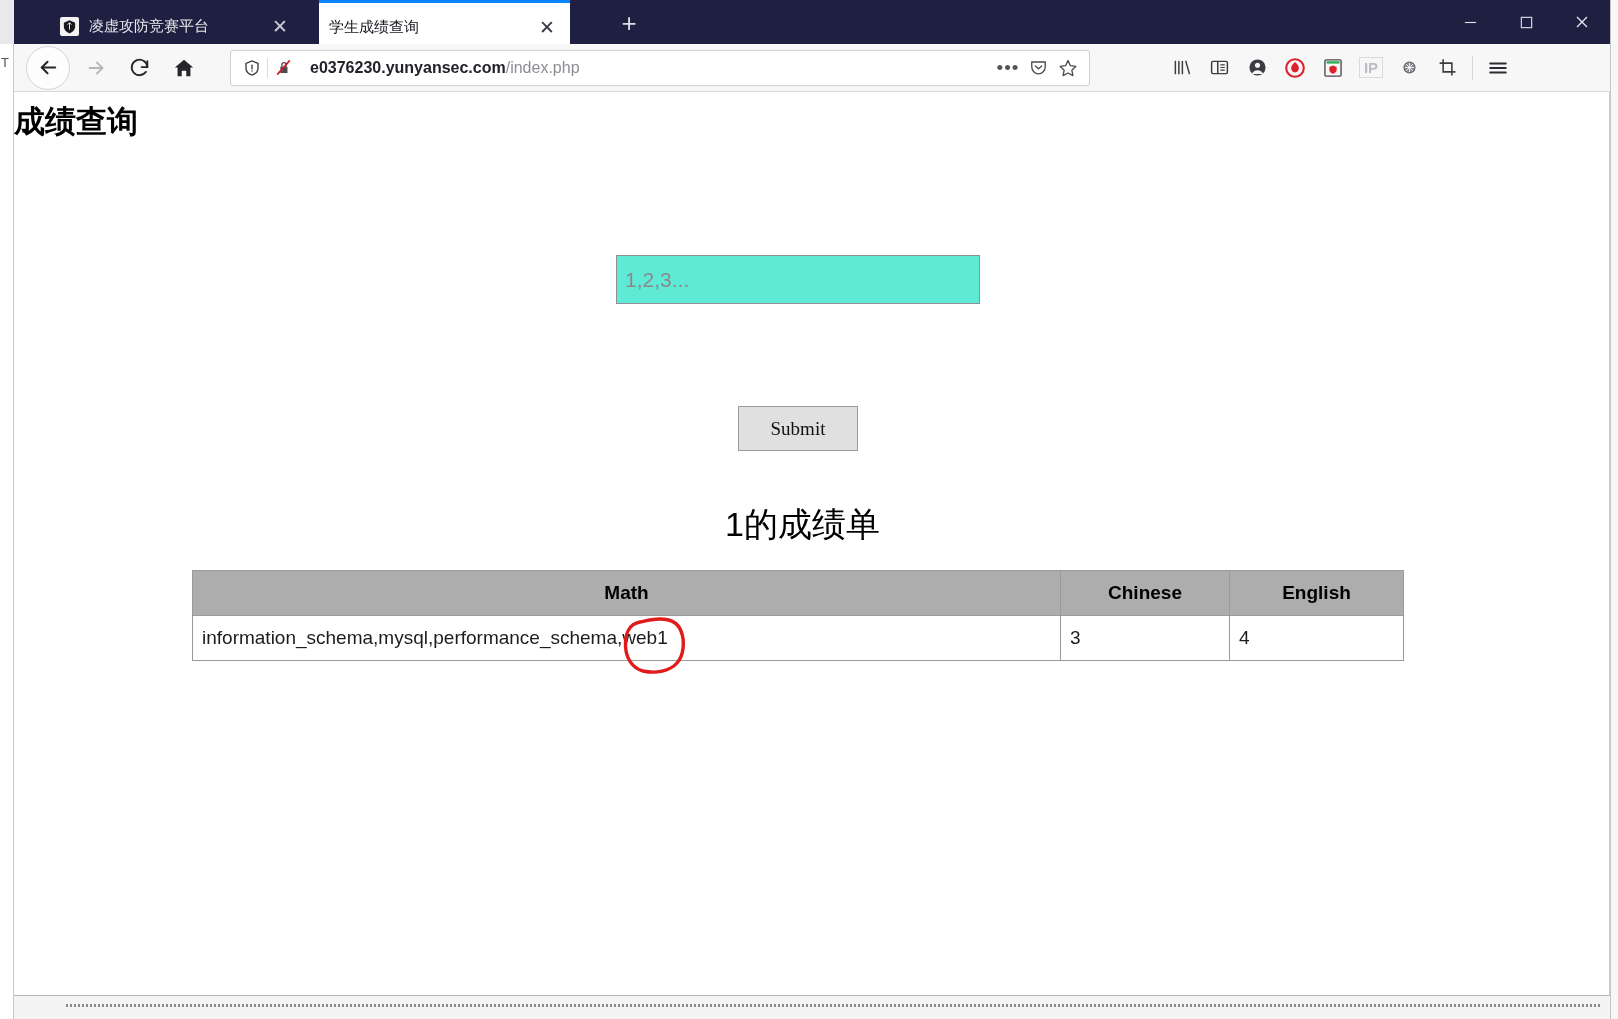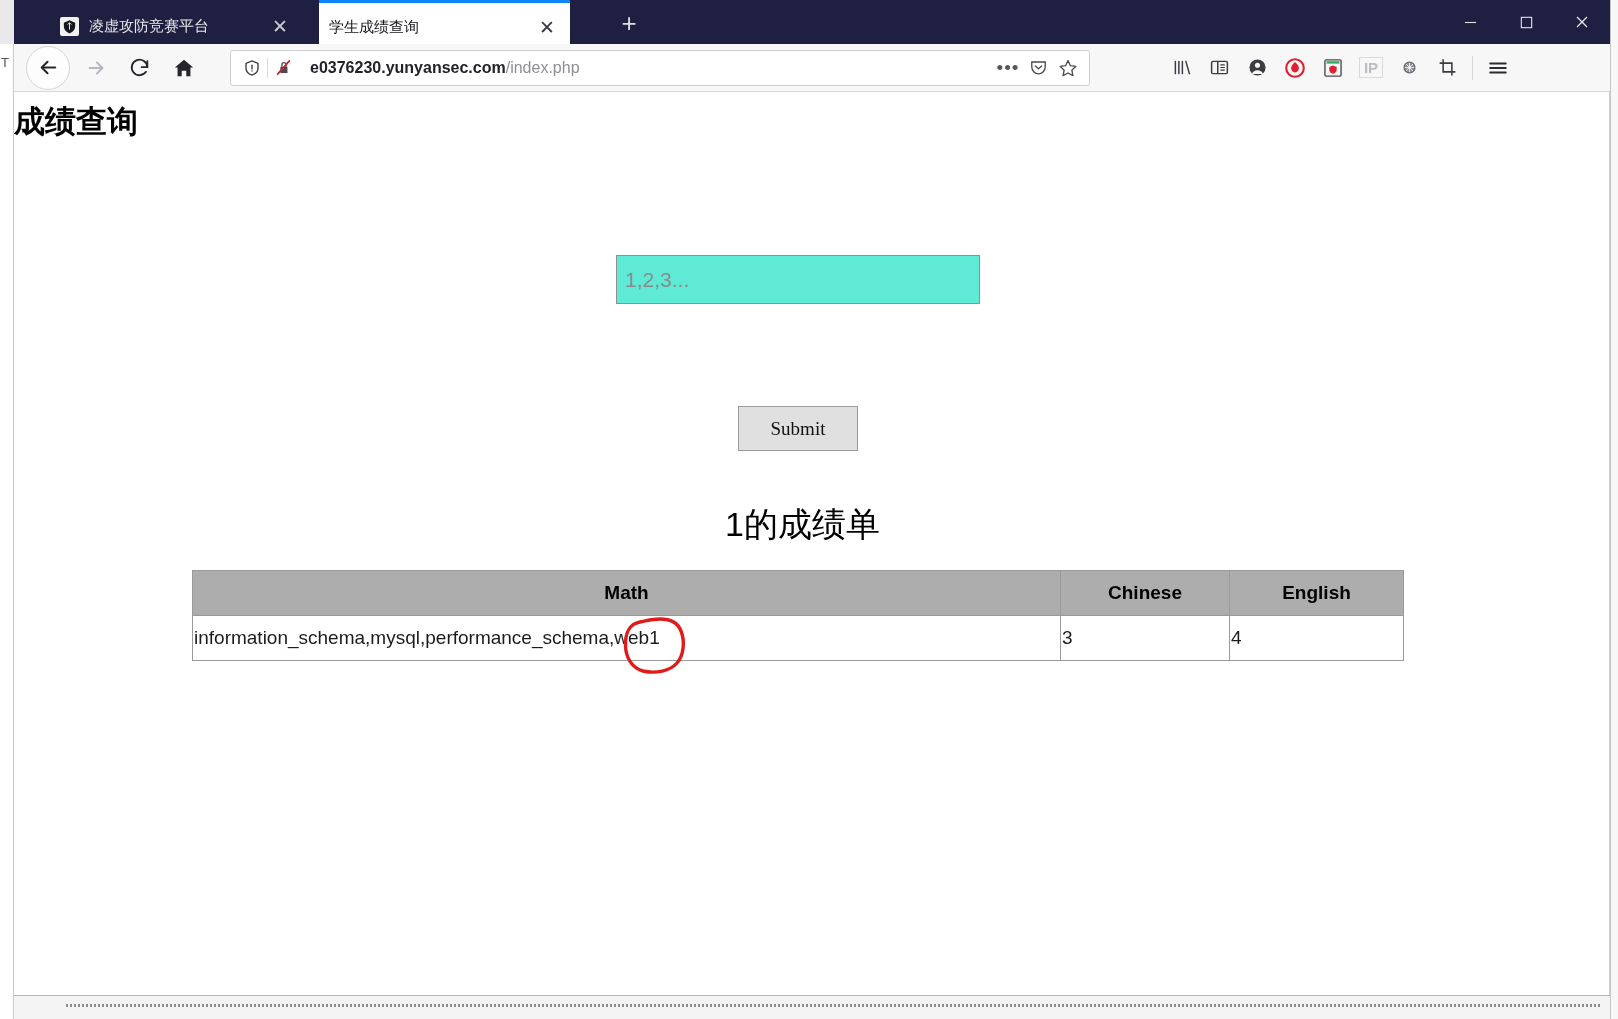--- a/index.html
+++ b/index.html
@@ -132,21 +132,21 @@
   }
   table.scores th, table.scores td {
     border:1px solid #9a9a9a; height:45px;
   }
   table.scores th {
     background:#adadad; font-size:19px; font-weight:bold;
     color:#000; text-align:center;
   }
   table.scores td {
     background:#ffffff; font-size:19px; color:#1c1c1c;
-    text-align:left; padding-left:1px; font-weight:normal;
+    text-align:left; padding-left:9px; font-weight:normal;
   }
   .col-math { width:868px; }
   .col-eng  { width:169px; }
   .col-chi  { width:174px; }
 
   .annotation {
     position:absolute; left:608px; top:518px; width:80px; height:66px;
     pointer-events:none;
   }
 

